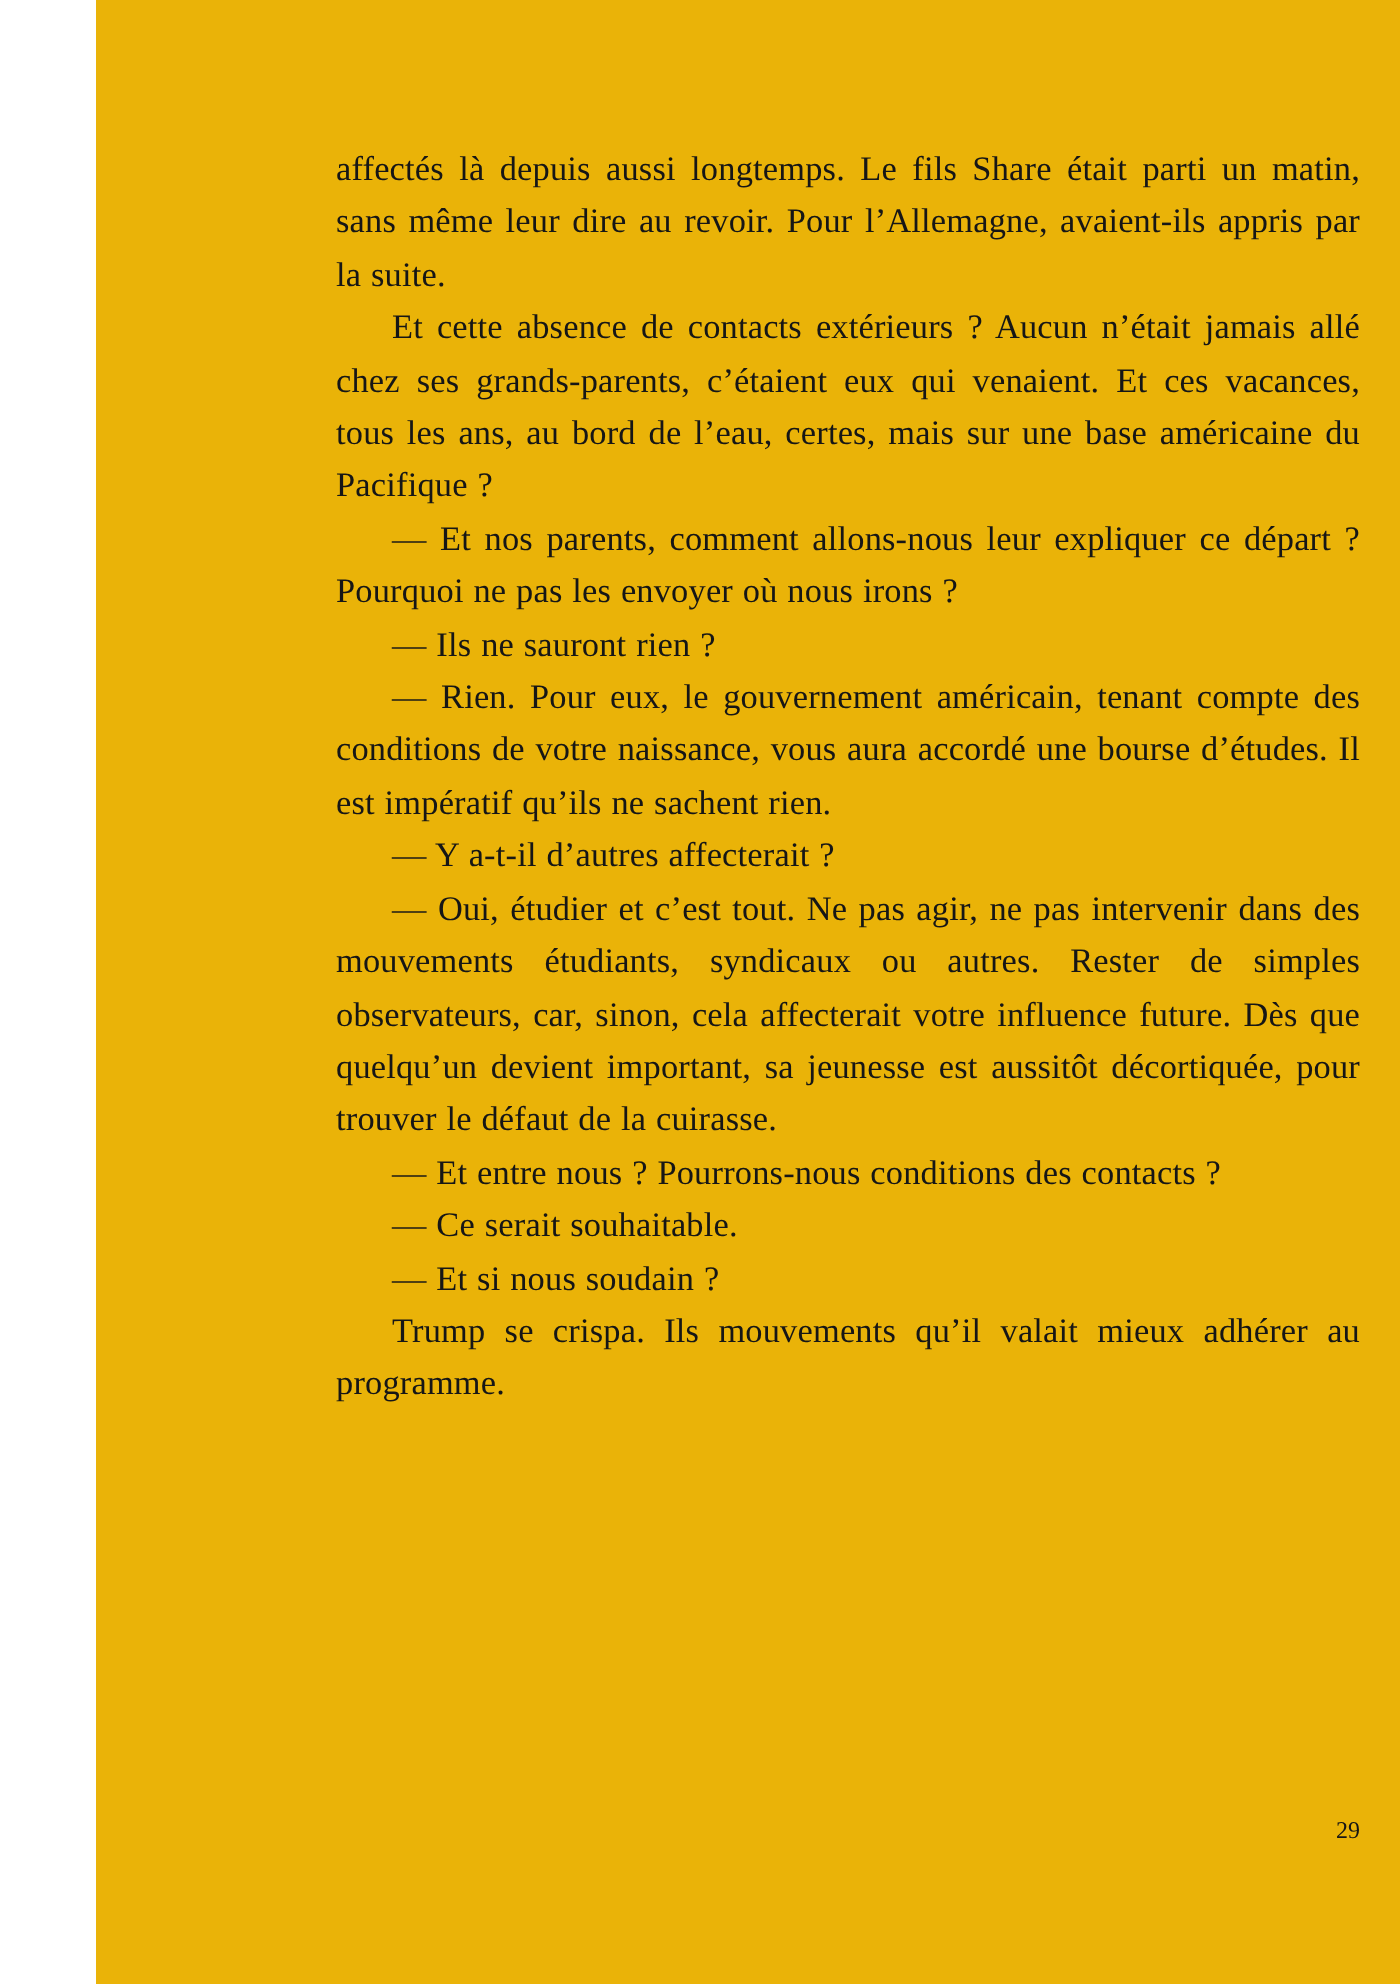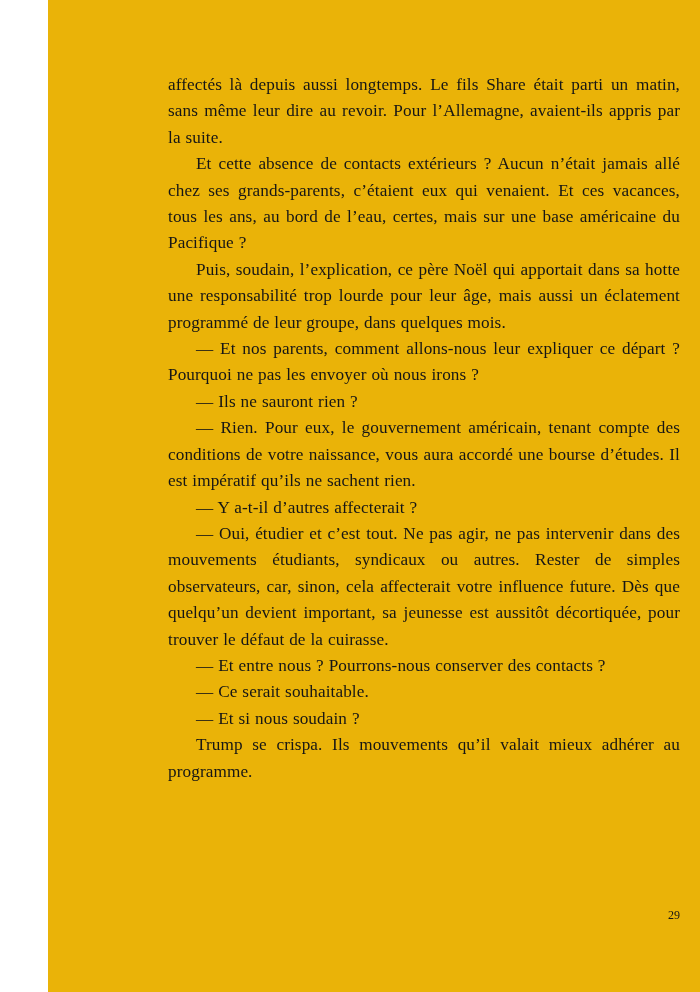--- a/index.html
+++ b/index.html
@@ -49,25 +49,24 @@
       line-height: 20px;
     }
   </style>
 </head>
 <body>
 
 <div class="page">
   <div class="text-block">
     <p class="para no-indent">affectés là depuis aussi longtemps. Le fils Share était parti un matin, sans même leur dire au revoir. Pour l’Allemagne, avaient-ils appris par la suite.</p>
     <p class="para">Et cette absence de contacts extérieurs ? Aucun n’était jamais allé chez ses grands-parents, c’étaient eux qui venaient. Et ces vacances, tous les ans, au bord de l’eau, certes, mais sur une base américaine du Pacifique ?</p>
-    <p class="para">Puis, soudain, l’explication, ce père Noël qui apportait dans sa hotte une responsabilité trop lourde pour leur âge, mais aussi un éclatement programmé de leur groupe, dans quelques mois.</p>
     <p class="para">— Et nos parents, comment allons-nous leur expliquer ce départ ? Pourquoi ne pas les envoyer où nous irons ?</p>
     <p class="para">— Ils ne sauront rien ?</p>
     <p class="para">— Rien. Pour eux, le gouvernement américain, tenant compte des conditions de votre naissance, vous aura accordé une bourse d’études. Il est impératif qu’ils ne sachent rien.</p>
     <p class="para">— Y a-t-il d’autres affecterait ?</p>
     <p class="para">— Oui, étudier et c’est tout. Ne pas agir, ne pas intervenir dans des mouvements étudiants, syndicaux ou autres. Rester de simples observateurs, car, sinon, cela affecterait votre influence future. Dès que quelqu’un devient important, sa jeunesse est aussitôt décortiquée, pour trouver le défaut de la cuirasse.</p>
-    <p class="para">— Et entre nous ? Pourrons-nous conserver des contacts ?</p>
+    <p class="para">— Et entre nous ? Pourrons-nous conditions des contacts ?</p>
     <p class="para">— Ce serait souhaitable.</p>
     <p class="para">— Et si nous soudain ?</p>
     <p class="para">Trump se crispa. Ils mouvements qu’il valait mieux adhérer au programme.</p>
   </div>
   <div class="page-number">29</div>
 </div>
 
 </body></html>

